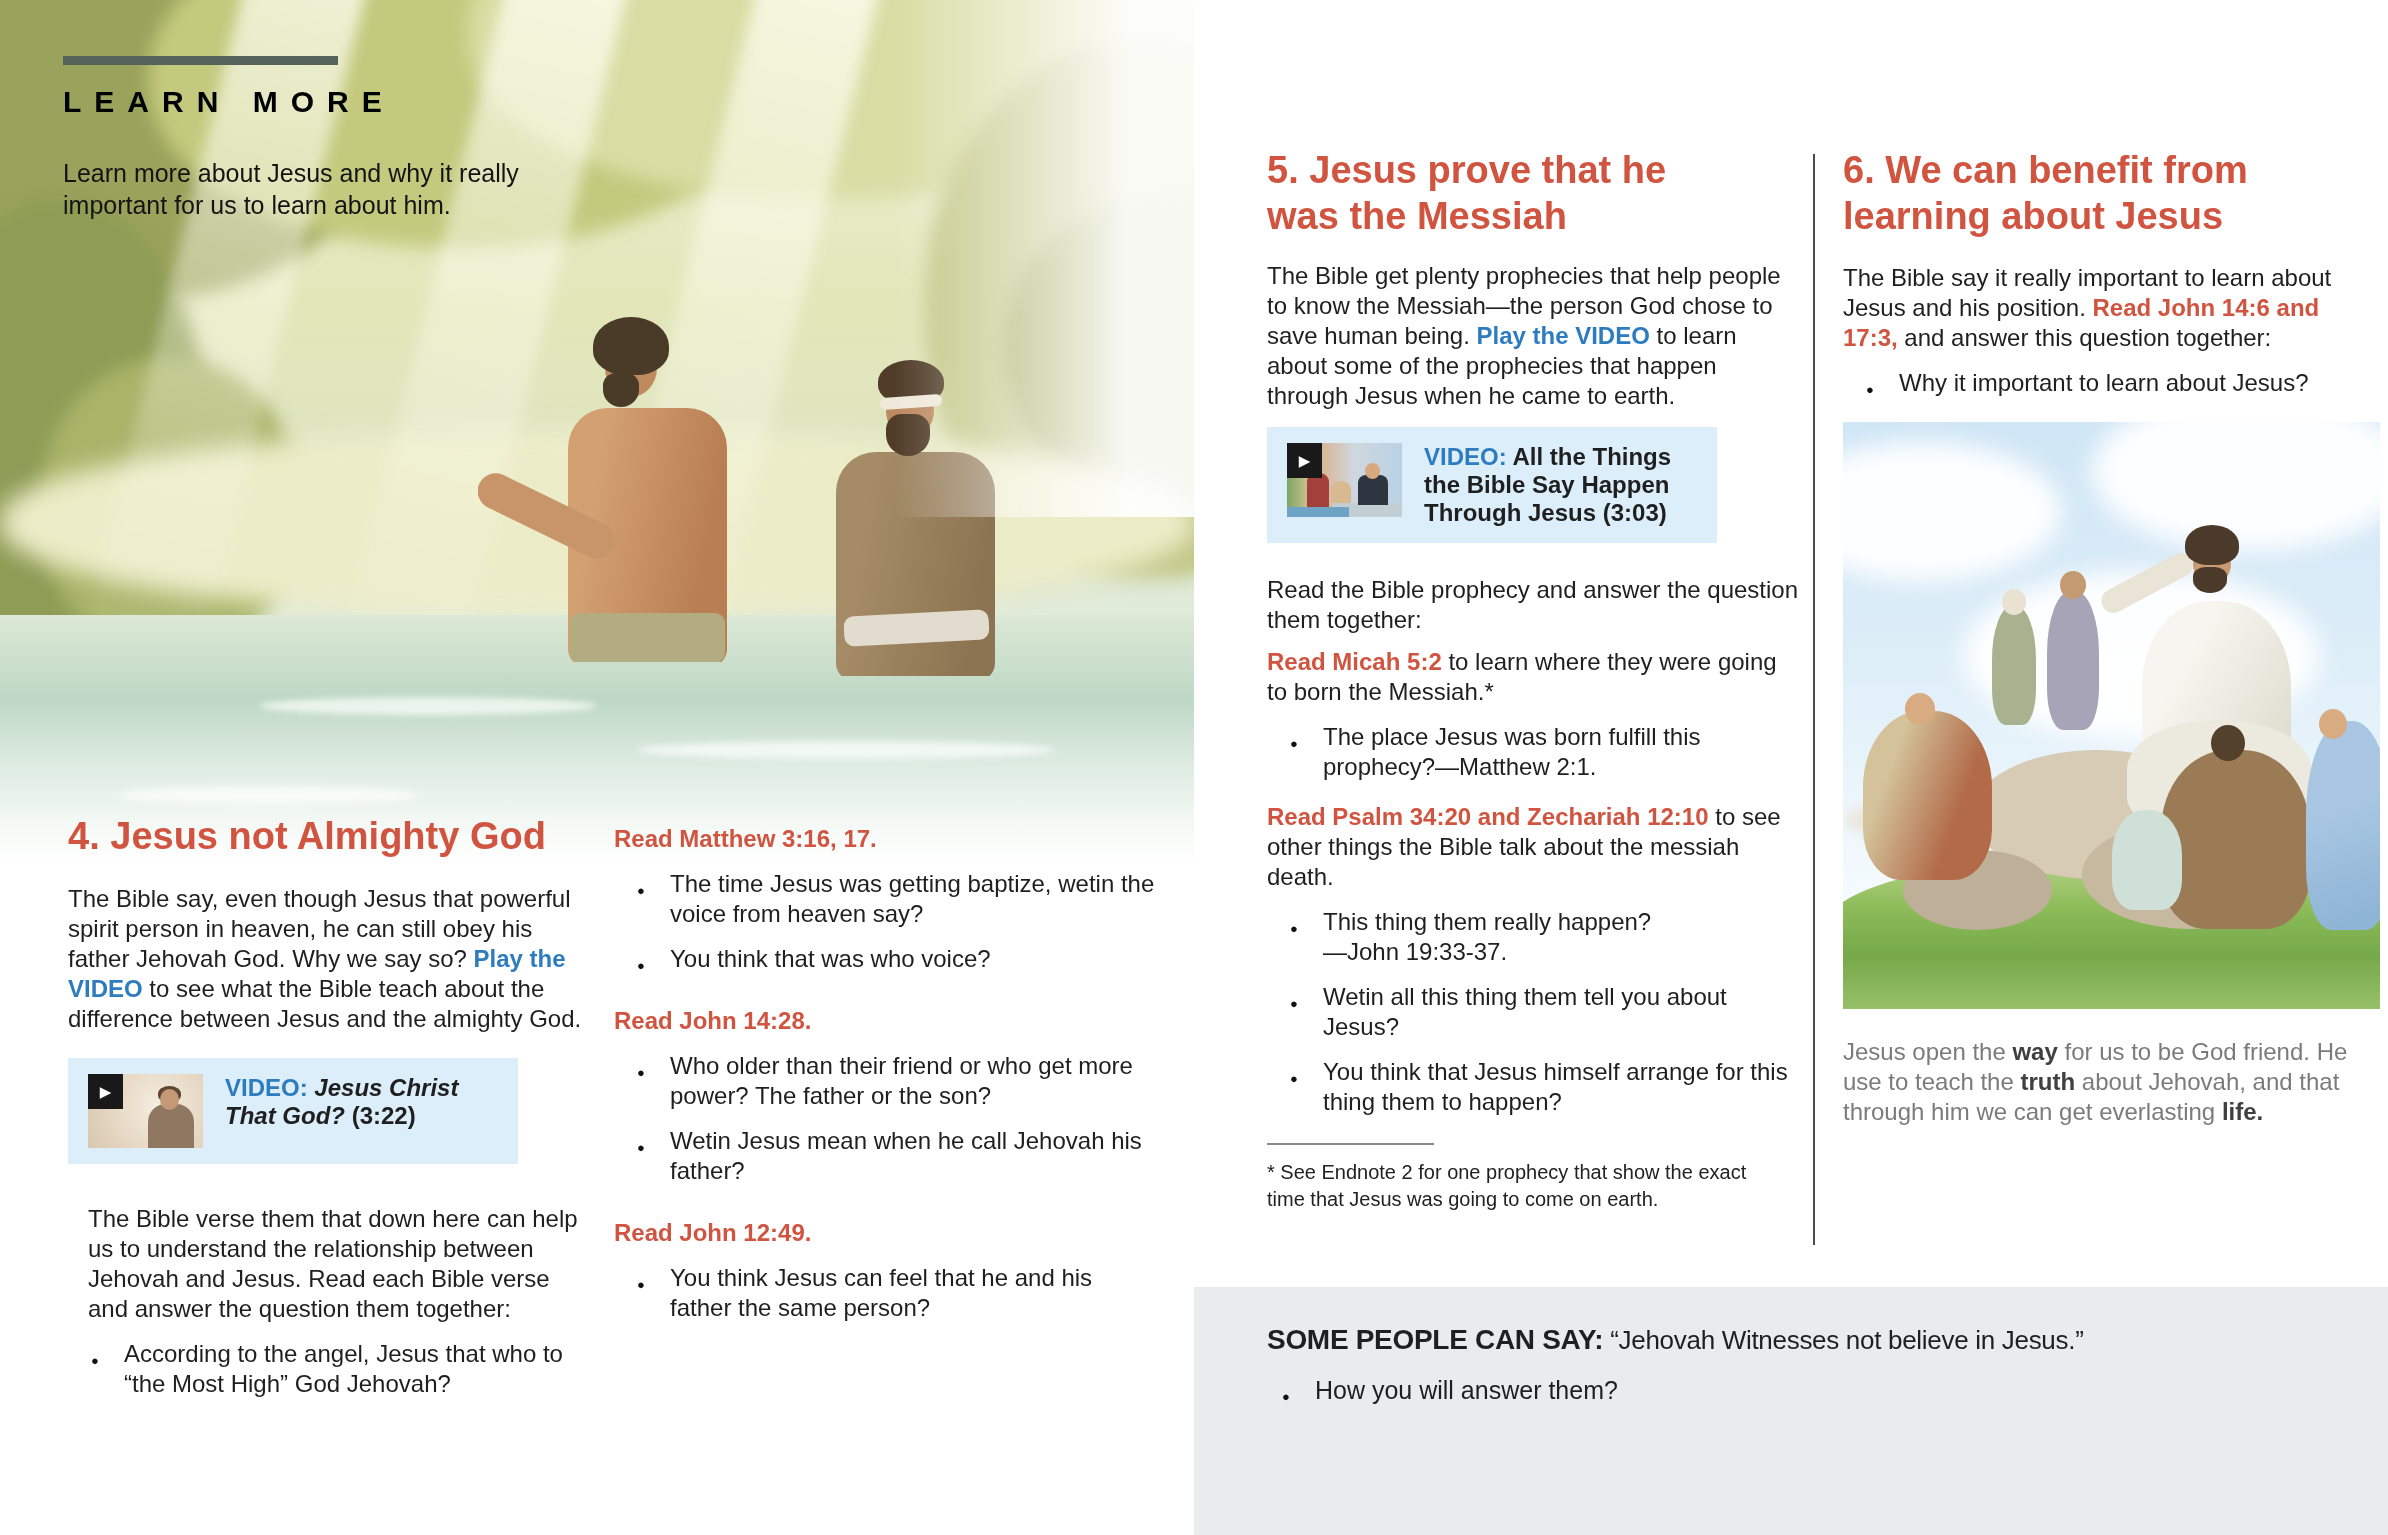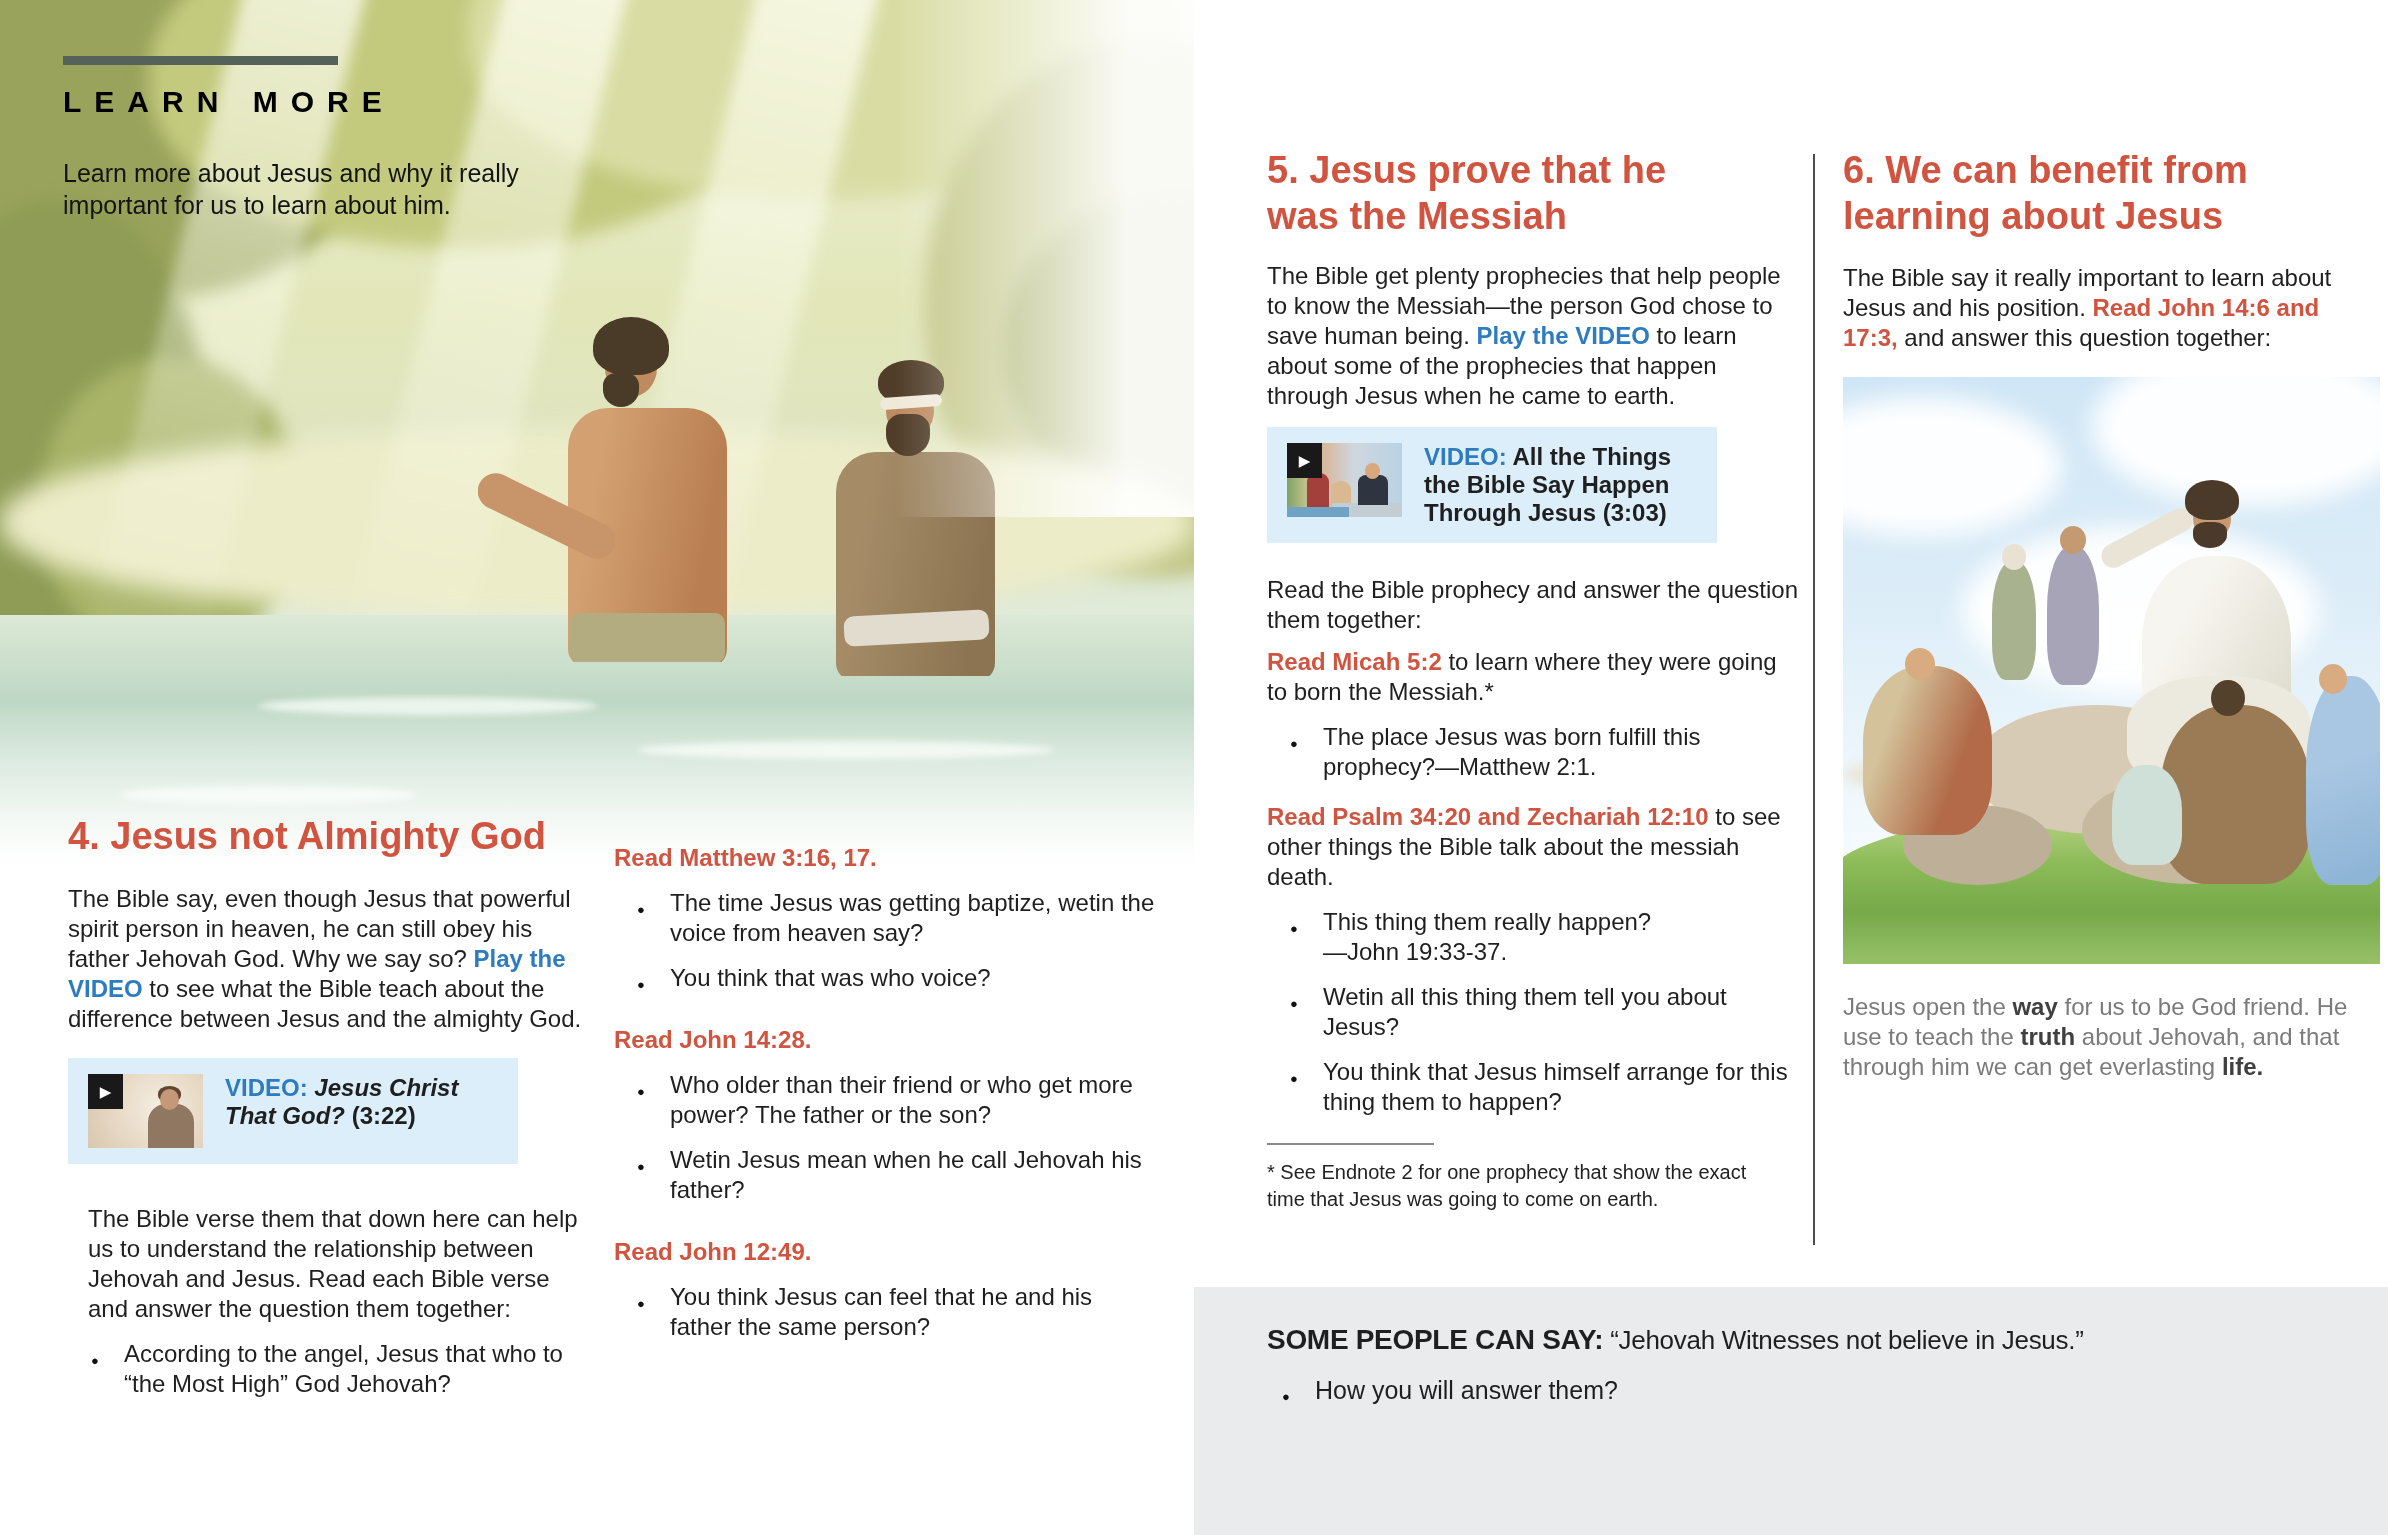--- a/index.html
+++ b/index.html
@@ -24,21 +24,21 @@
   .intro{margin-top:38px;font-size:25px;line-height:32px;color:#141414;width:557px;}
   
   .colA{left:68px;top:814px;width:525px;}
   .colB{left:614px;top:814px;width:542px;}
   .colC{left:1267px;top:147px;width:534px;}
   .colD{left:1843px;top:147px;width:537px;}
   .colA .sec-heading{line-height:44px;}
   .mt26{margin-top:26px;} .mt24{margin-top:24px;} .mt22{margin-top:22px;}
   .mt40{margin-top:40px;margin-left:20px;} .mt16{margin-top:16px;} .mt32{margin-top:32px;}
   .mt12{margin-top:12px;} .mt20{margin-top:20px;}
-  .mt14{margin-top:29px;}
+  .mt14{margin-top:10px;}
   
   .videobox{display:flex;gap:22px;background:#dceefa;width:450px;box-sizing:border-box;
     padding:16px 14px 16px 20px;align-items:flex-start;cursor:pointer;}
   .vb-text{font-size:24px;line-height:28px;font-weight:bold;margin:0;}
   .vb-label{color:#2e7cc0;}
   .italic{font-style:italic;}
   .thumb{position:relative;width:115px;height:74px;flex:none;overflow:hidden;background:#ddd;}
   .playsq{position:absolute;left:0;top:0;width:35px;height:35px;background:#191919;
     display:flex;align-items:center;justify-content:center;z-index:5;}
   .playsq span{color:#ffffff;font-size:15px;line-height:1;}
@@ -224,20 +224,23 @@
 
   <div class="foot-rule"></div>
   <p class="footnote">* See Endnote 2 for one prophecy that show the exact time that Jesus was going to come on earth.</p>
 </div>
 
 <div class="abs divider"></div>
 
 <div class="abs colD">
   <h2 class="sec-heading" style="width:448px;">6. We can benefit from learning about Jesus</h2>
   <p class="body-p mt24"><span>The Bible say it really important to learn about Jesus and his position. </span><span class="ref">Read John 14:6 and 17:3,</span><span> and answer this question together:</span></p>
+  <ul class="qs" style="margin-top:0;">
+    <li><span class="q">Why it important to learn about Jesus?</span></li>
+  </ul>
 
   <div class="illusR">
     <div class="r-sky"></div>
     <div class="cloud" style="left:-60px;top:20px;width:279px;height:139px;"></div>
     <div class="cloud" style="left:249px;top:-30px;width:318px;height:159px;"></div>
     <div class="cloud" style="left:119px;top:149px;width:358px;height:169px;"></div>
     <div class="hills"></div>
     <div class="grass"></div>
     <div class="rock" style="left:129px;top:328px;width:249px;height:129px;background:#d7cbb6;"></div>
     <div class="rock" style="left:239px;top:398px;width:219px;height:109px;background:#c7b9a0;"></div>

